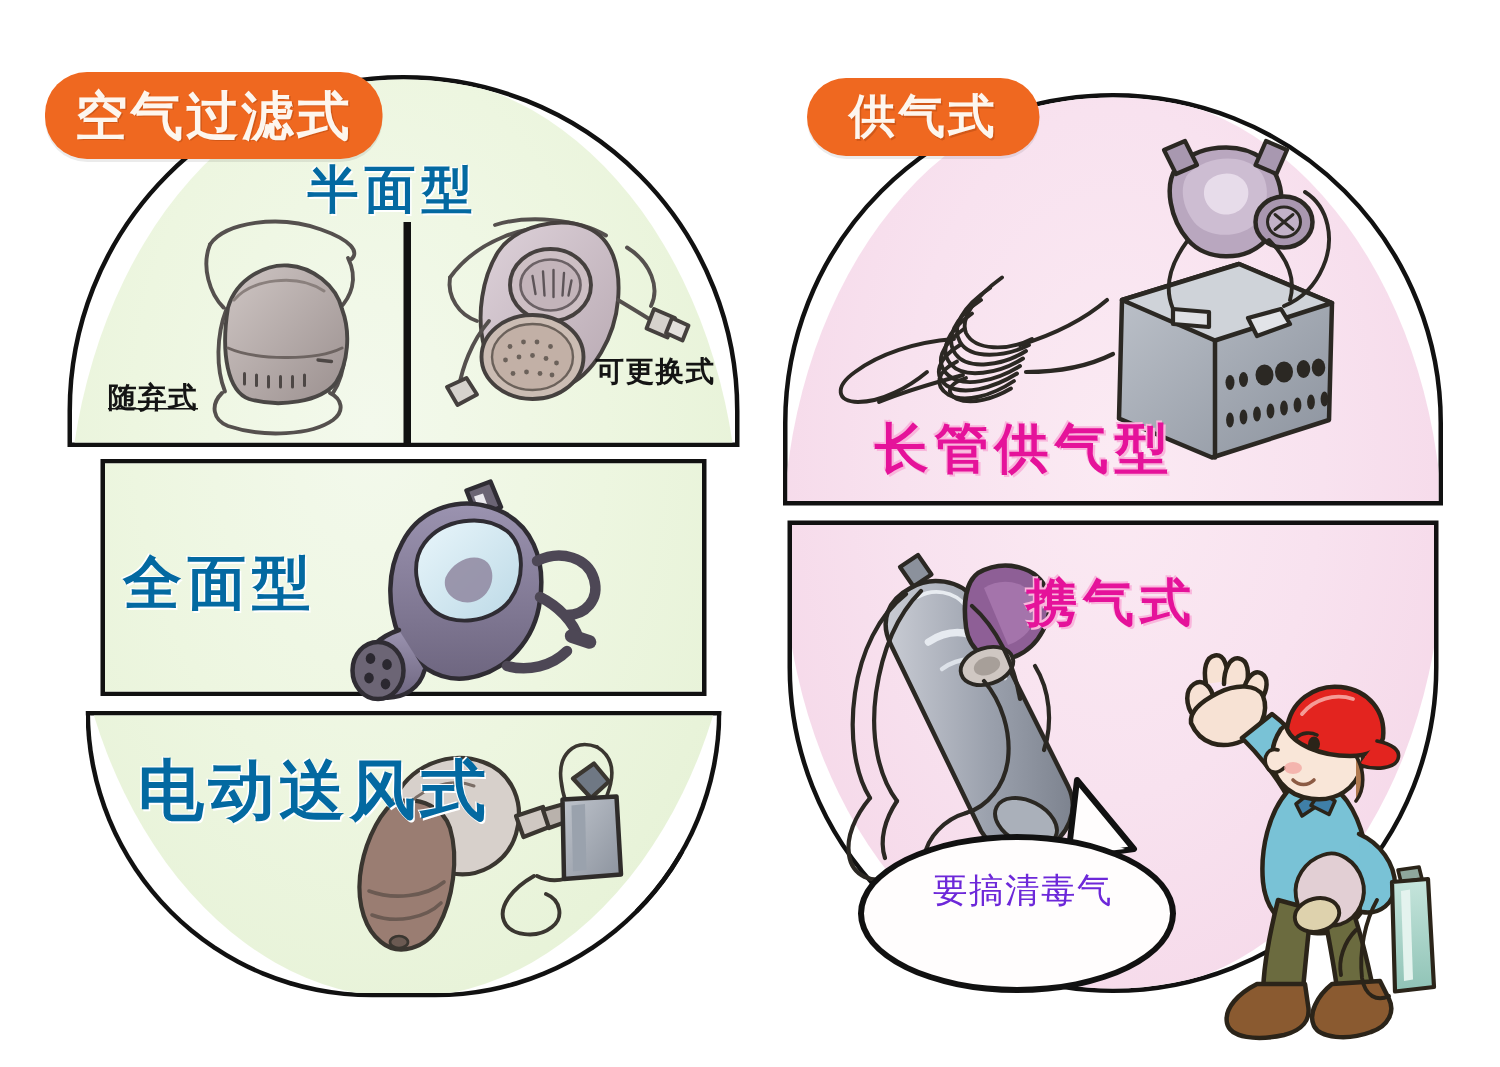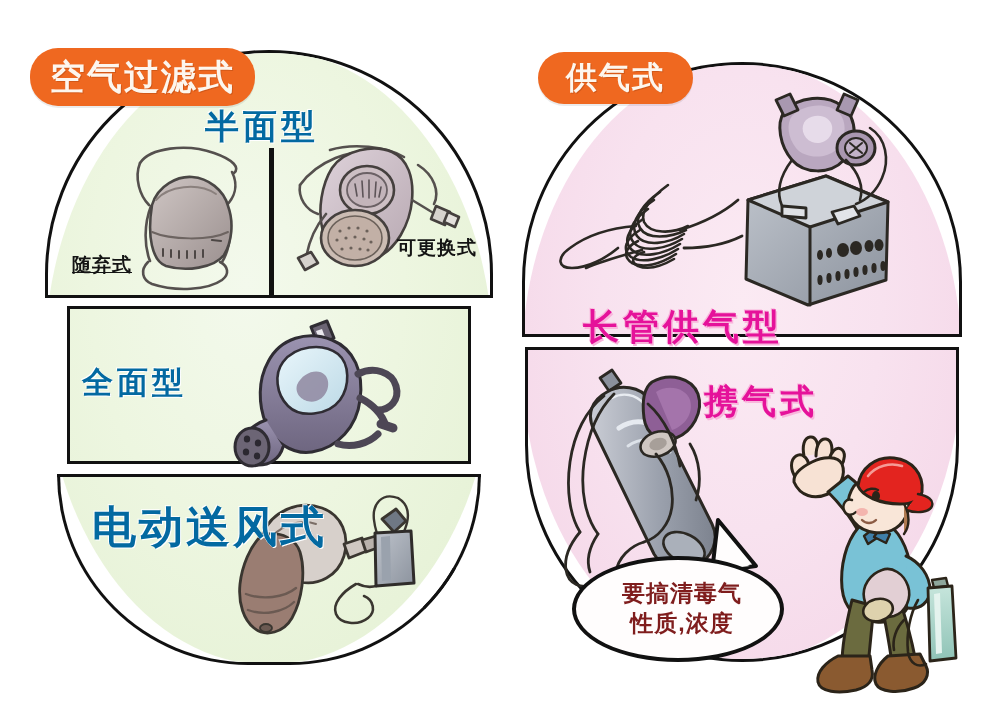--- a/index.html
+++ b/index.html
@@ -65,45 +65,45 @@
     position:absolute; z-index:30;
     color:#0369a1; font-weight:bold;
     text-shadow:1px 1px 0 #ffffff, -1px -1px 0 #ffffff;
   }
   .title-pink {
     position:absolute; z-index:30;
     color:#e5129a; font-weight:bold;
     text-shadow:1.5px 1.5px 0 #f9b6dc, -1px -1px 0 #f9b6dc;
   }
   #t-half  { left:205px; top:104px; font-size:34px; letter-spacing:4px; }
-  #t-full  { left:82px;  top:362px; font-size:31px; letter-spacing:4px; }
+  #t-full  { left:82px;  top:362px; font-size:39px; letter-spacing:4px; }
   #t-papr  { left:92px;  top:498px; font-size:44px; letter-spacing:3px; }
-  #t-hose  { left:583px; top:275px; font-size:36px; letter-spacing:4px;margin-top:28px; }
-  #t-scba  { left:704px; top:379px; font-size:34px; letter-spacing:4px; }
+  #t-hose  { left:583px; top:275px; font-size:36px; letter-spacing:4px; }
+  #t-scba  { left:684px; top:379px; font-size:34px; letter-spacing:4px; }
 
   .small-label {
     position:absolute; z-index:30;
     color:#141414; font-size:19px; font-weight:bold; letter-spacing:1px;
   }
   #l-disposable { left:72px;  top:252px;text-decoration:underline; }
   #l-replace    { left:373px; top:235px;margin-left:24px; }
 
   
   #bubble {
     position:absolute; left:572px; top:556px;
     width:212px; height:106px;
     border:4px solid #111;
     border-radius:50%;
     background:#fffdfd;
     z-index:34;
   }
   #bubble-text {
     position:absolute; left:0; top:18px; width:212px;
-    text-align:center; color:#7f1d1d;
-    font-size:23px; font-weight:bold; line-height:30px; letter-spacing:1px;
+    text-align:center; color:#6d28d9;
+    font-size:23px; font-weight:normal; line-height:30px; letter-spacing:1px;
   }
 
   svg { display:block; overflow:visible; }
 </style>
 </head>
 <body>
 
 <div id="stage">
 
   <div class="group" id="g-left">
@@ -467,17 +467,16 @@
 
   <div class="title-pink" id="t-scba">携气式</div>
 
   <div class="small-label" id="l-disposable">随弃式</div>
 
   <div class="small-label" id="l-replace">可更换式</div>
 
   <div id="bubble">
     <div id="bubble-text">
       <div>要搞清毒气</div>
-      <div>性质,浓度</div>
     </div>
   </div>
 
 </div>
 
 </body></html>

